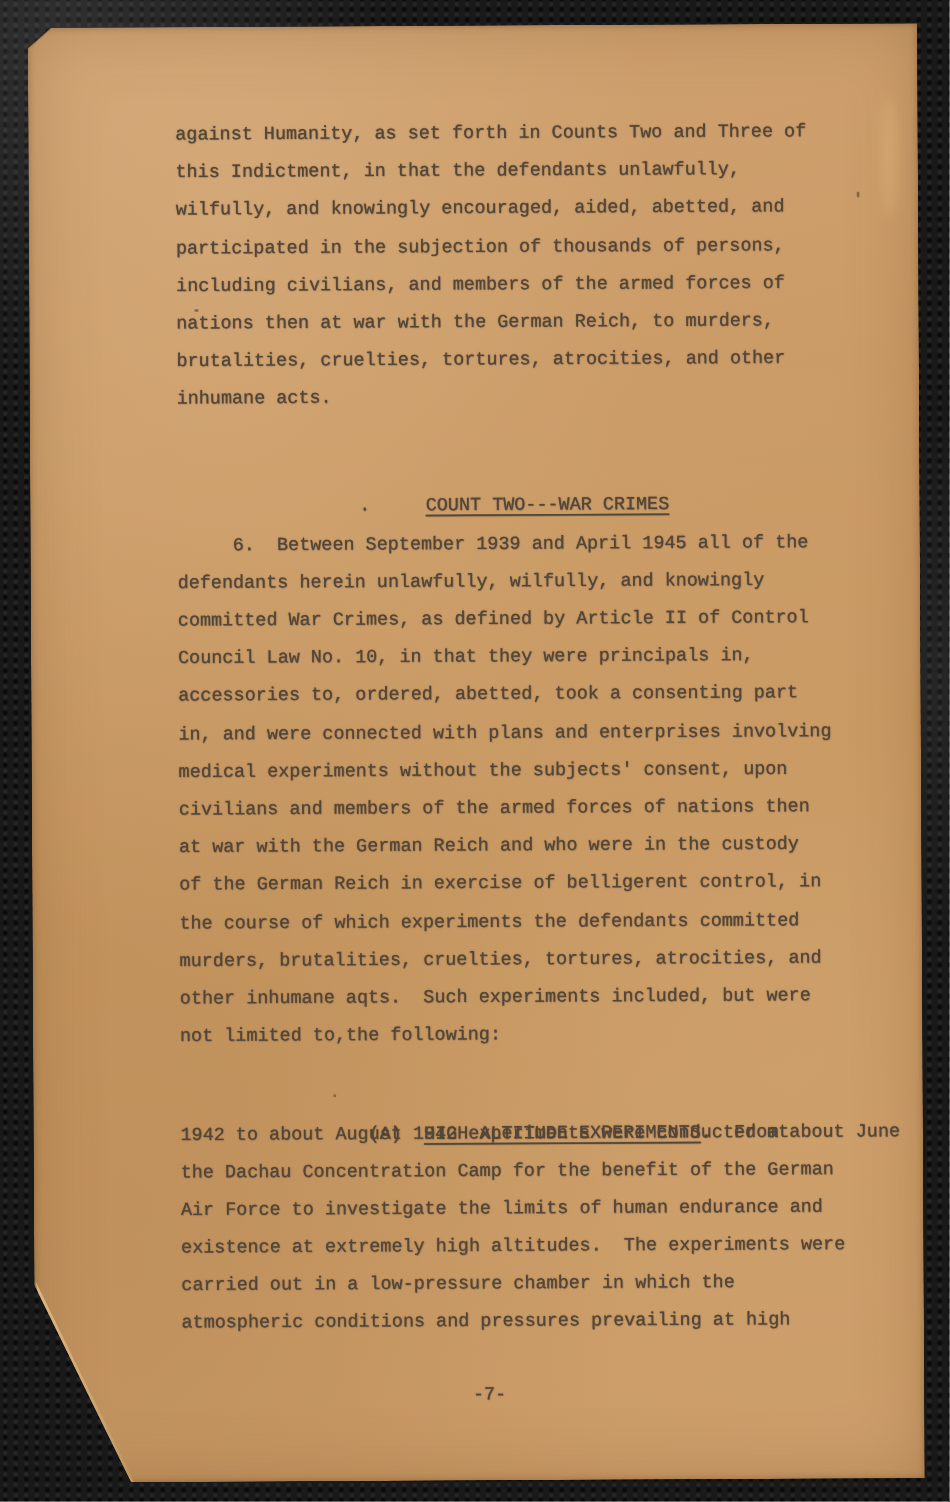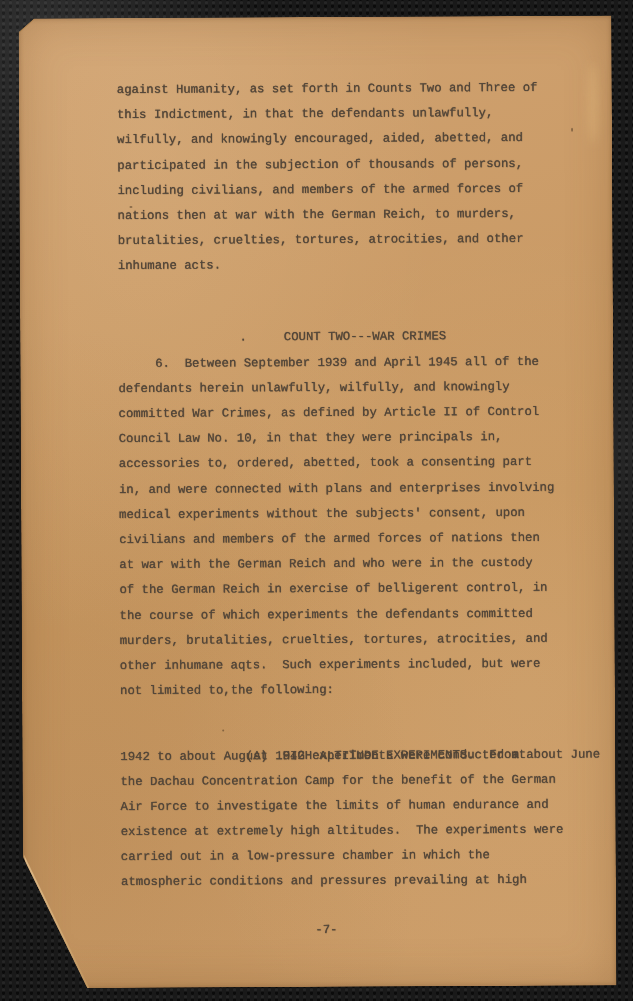--- a/index.html
+++ b/index.html
@@ -118,20 +118,21 @@
   }
   .heading-line {
     margin-top: 21px;
     padding-left: 77px;
   }
   .heading-gap {
     display: inline-block;
     width: 37px;
   }
   .underlined {
+    text-decoration: underline;
     text-underline-offset: 3px;
     text-decoration-thickness: 1.2px;
   }
   .para-6 { margin-top: 26px; }
   .para-a { margin-top: 15px; }
   .page-number-line {
     margin-top: 23px;
     padding-left: 194px;
     white-space: pre;
   }

